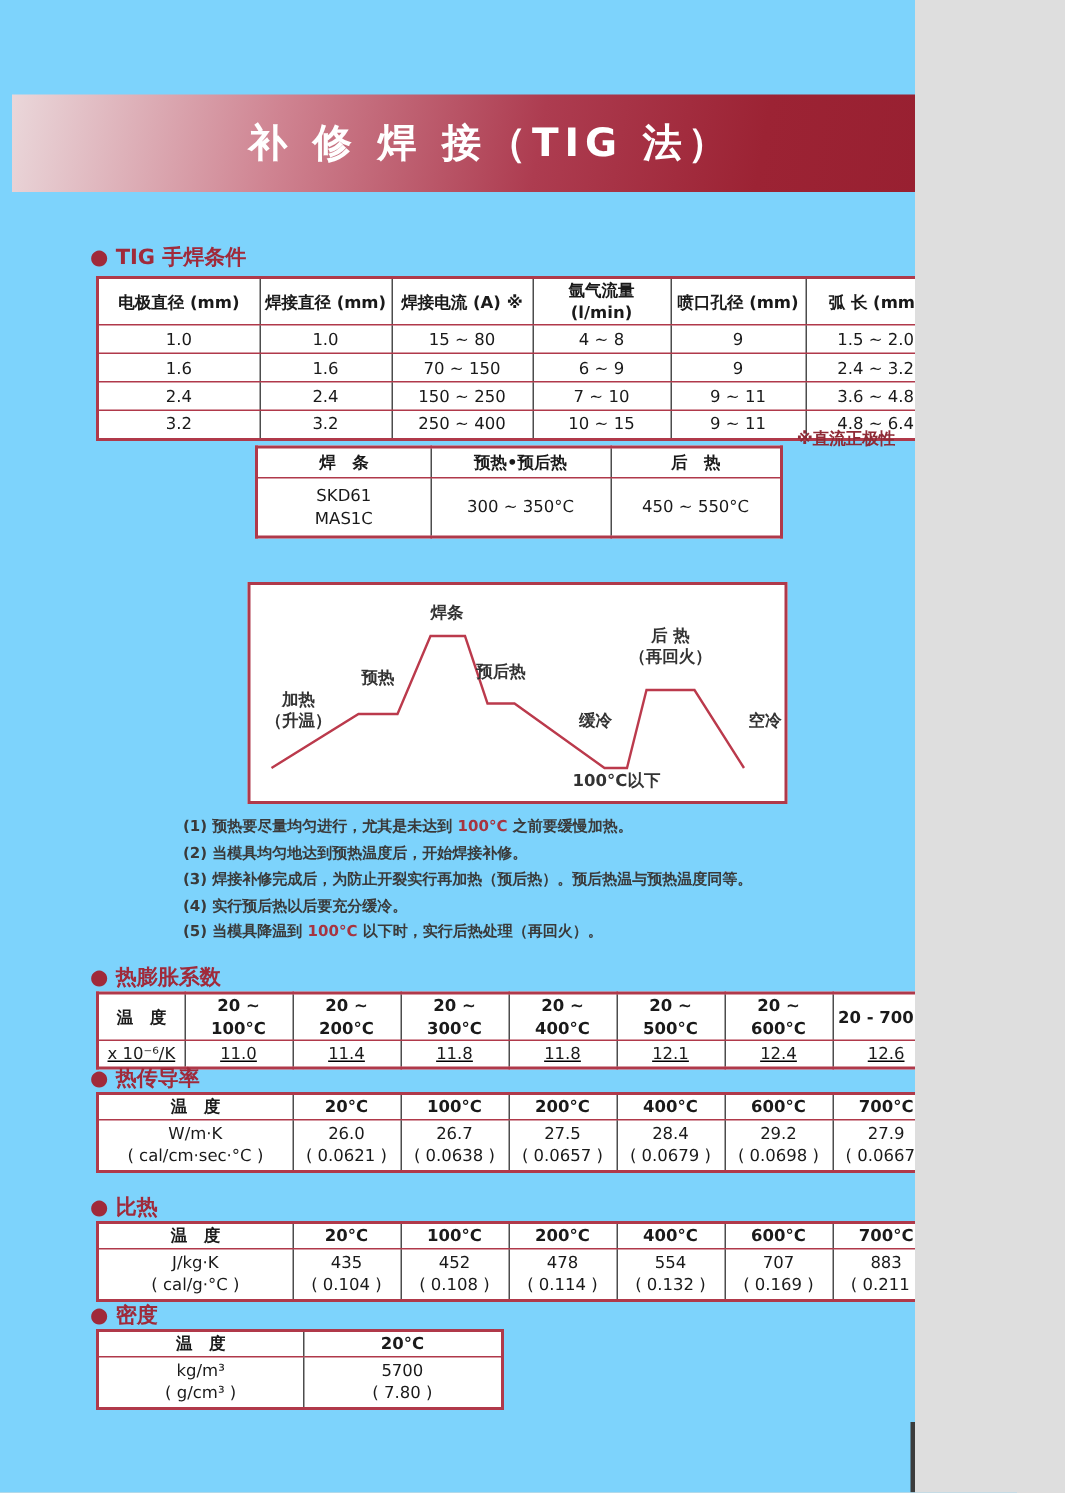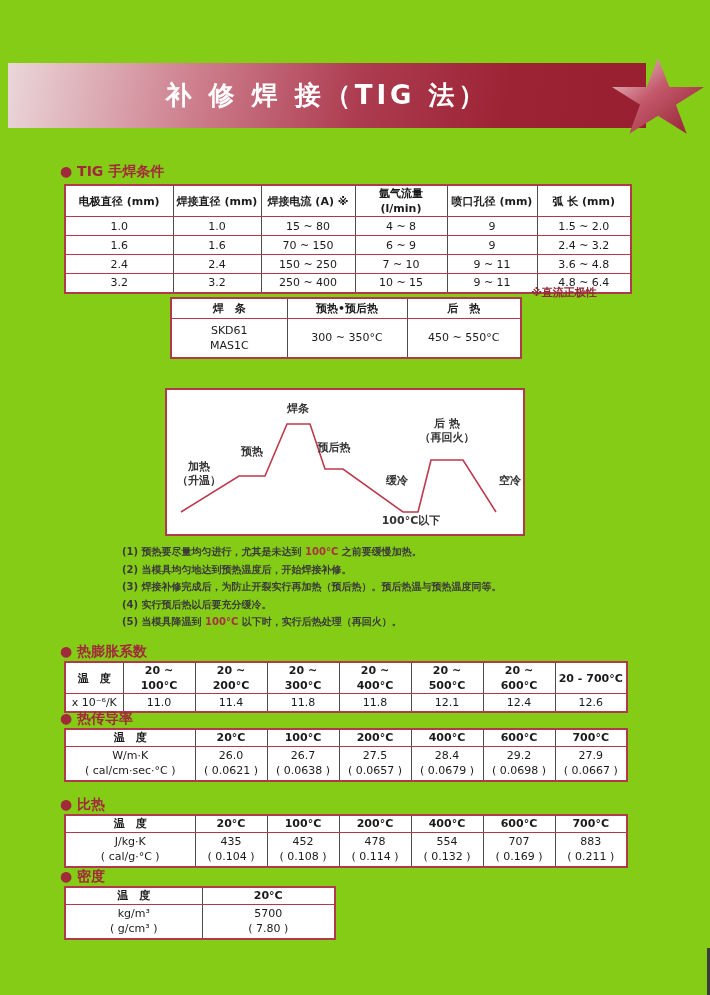--- a/index.html
+++ b/index.html
@@ -1,39 +1,39 @@
 <!DOCTYPE html>
 <html><head>
 <meta charset="utf-8">
 <style>
   * { margin:0; padding:0; box-sizing:border-box; }
   html,body { background:#dedede; }
   body { font-family:"DejaVu Sans","Liberation Sans",sans-serif; }
-  .page { position:relative; width:710px; height:995px; background:#84cc16; overflow:hidden; }
+  .page { position:relative; width:610px; height:995px; background:#7dd3fc; overflow:hidden; }
 
   
   .banner { position:absolute; left:8px; top:63px; width:638px; height:65px;
     background:linear-gradient(100deg,#ead7da 0%,#cf8391 28%,#ad3c50 55%,#9c2334 78%,#971f30 100%);
     display:flex; align-items:center; justify-content:center; }
   .banner-title { color:#ffffff; font-size:26px; font-weight:bold; letter-spacing:4px; white-space:nowrap; }
   .star { position:absolute; left:610px; top:58px; width:96px; height:77px; }
 
   
   .section-title { position:absolute; left:60px; color:#a02a3a; font-weight:bold; font-size:14px; white-space:nowrap; }
 
   
   .tbl { position:absolute; }
   .tbl table { border-collapse:collapse; background:#ffffff; table-layout:fixed; width:100%;
     border:2px solid #b0394a; }
   .tbl th,.tbl td { border-right:1px solid #4d4d4d; border-bottom:1px solid #b0394a;
     text-align:center; vertical-align:middle; font-size:11px; color:#1a1a1a; padding:0 2px; line-height:15px; }
   .tbl th { font-weight:bold; }
   .t-tig thead tr { height:24px; } .t-tig tbody tr { height:19px; }
   .t-rod thead tr { height:20px; } .t-rod tbody tr { height:40px; }
-  .t-exp thead tr { height:17px; } .t-exp tbody tr { height:18px; }
+  .t-exp thead tr { height:17px; } .t-exp tbody tr { height:18px;text-decoration:underline; }
   .t-prop thead tr { height:17px; } .t-prop tbody tr { height:35px;padding-left:12px; }
 
   .footnote { position:absolute; left:494px; top:285px; width:140px; text-align:center;
     font-size:11px; color:#8f2b36; font-weight:bold; }
 
   
   .diagram { position:absolute; left:165px; top:388px; width:360px; height:148px;
     background:#ffffff; border:2px solid #b0394a; }
   .diagram svg { position:absolute; left:0; top:0; }
   .dlabel { position:absolute; font-size:11px; color:#333333; white-space:pre-line;

